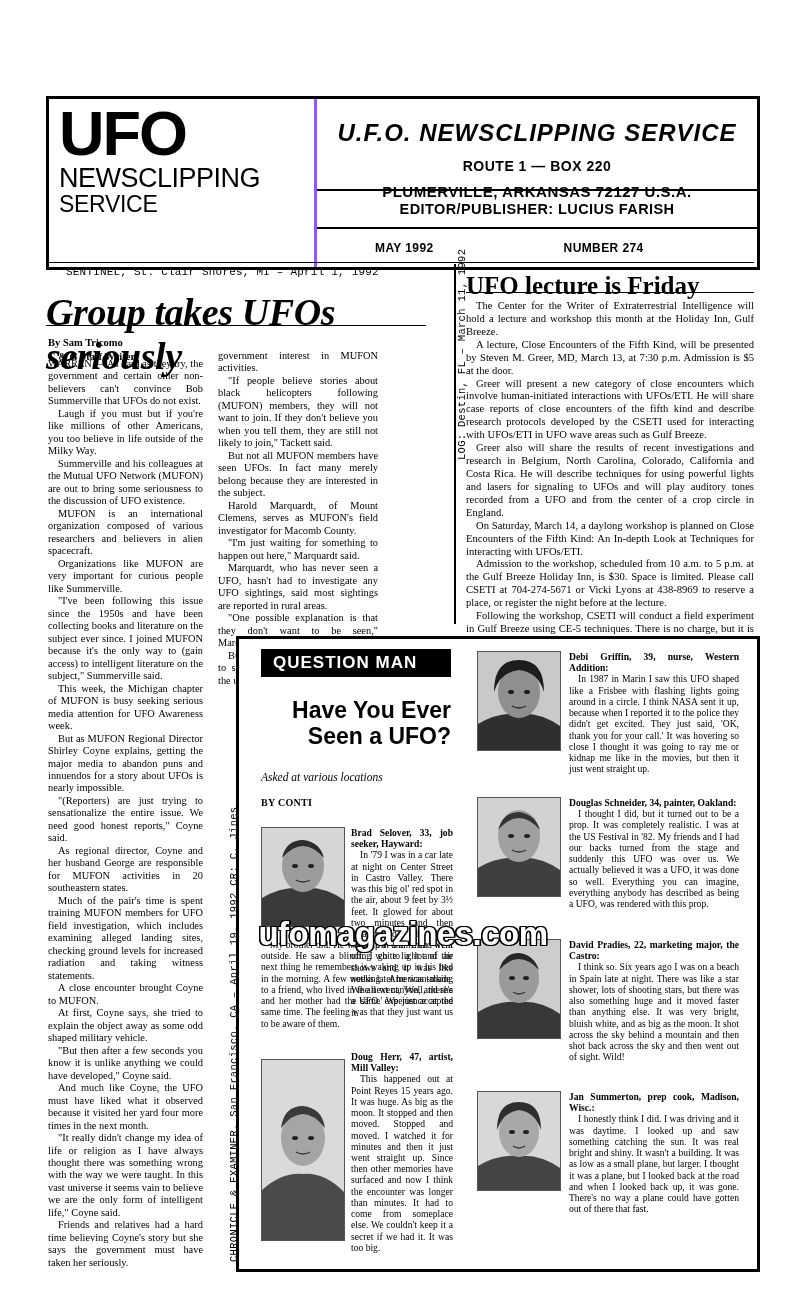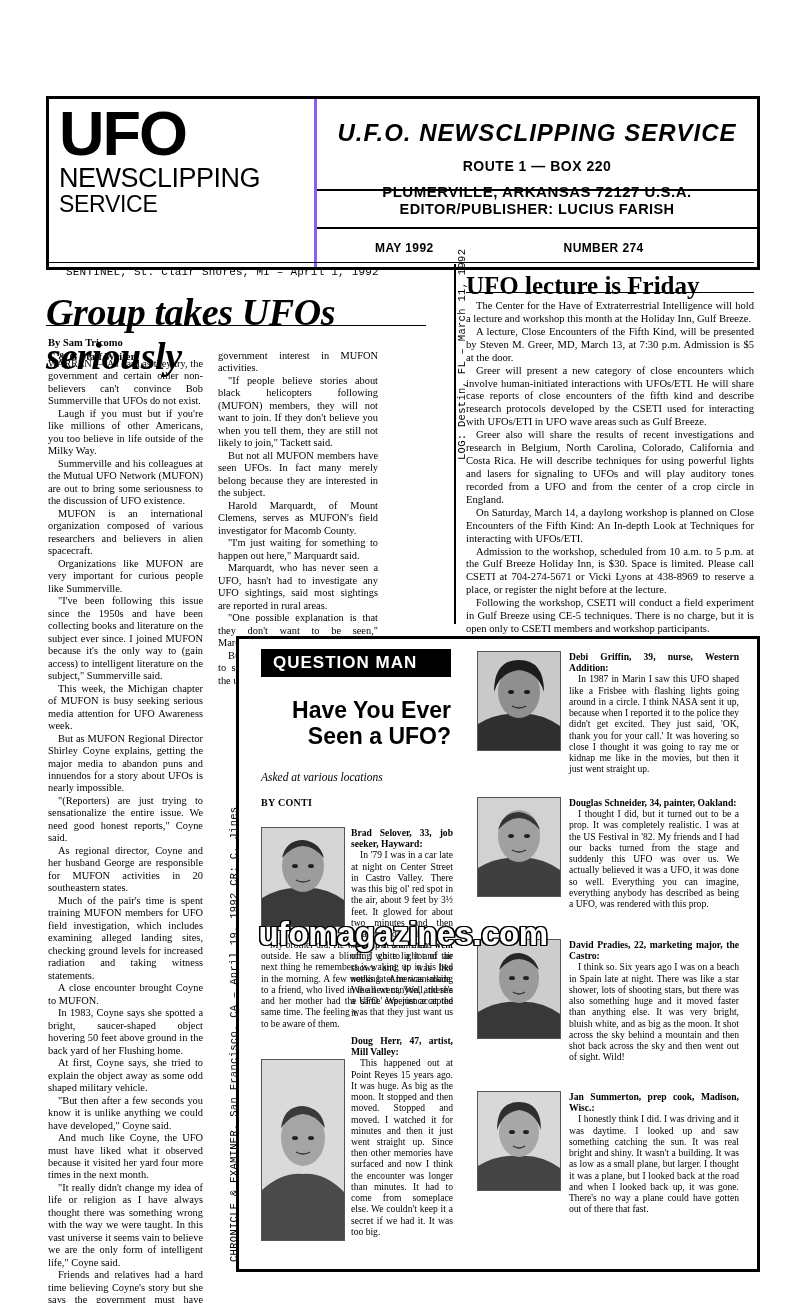--- a/index.html
+++ b/index.html
@@ -105,21 +105,20 @@
     <p>Summerville and his colleagues at the Mutual UFO Network (MUFON) are out to bring some seriousness to the discussion of UFO existence.</p>
     <p>MUFON is an international organization composed of various researchers and believers in alien spacecraft.</p>
     <p>Organizations like MUFON are very important for curious people like Summerville.</p>
     <p>"I've been following this issue since the 1950s and have been collecting books and literature on the subject ever since. I joined MUFON because it's the only way to (gain access) to intelligent literature on the subject," Summerville said.</p>
     <p>This week, the Michigan chapter of MUFON is busy seeking serious media attention for UFO Awareness week.</p>
     <p>But as MUFON Regional Director Shirley Coyne explains, getting the major media to abandon puns and innuendos for a story about UFOs is nearly impossible.</p>
     <p>"(Reporters) are just trying to sensationalize the entire issue. We need good honest reports," Coyne said.</p>
     <p>As regional director, Coyne and her husband George are responsible for MUFON activities in 20 southeastern states.</p>
     <p>Much of the pair's time is spent training MUFON members for UFO field investigation, which includes examining alleged landing sites, checking ground levels for increased radiation and taking witness statements.</p>
     <p>A close encounter brought Coyne to MUFON.</p>
-    <p>In 1983, Coyne says she spotted a bright, saucer-shaped object hovering 50 feet above ground in the back yard of her Flushing home.</p>
     <p>At first, Coyne says, she tried to explain the object away as some odd shaped military vehicle.</p>
     <p>"But then after a few seconds you know it is unlike anything we could have developed," Coyne said.</p>
     <p>And much like Coyne, the UFO must have liked what it observed because it visited her yard four more times in the next month.</p>
     <p>"It really didn't change my idea of life or religion as I have always thought there was something wrong with the way we were taught. In this vast universe it seems vain to believe we are the only form of intelligent life," Coyne said.</p>
     <p>Friends and relatives had a hard time believing Coyne's story but she says the government must have taken her seriously.</p>
 
   </div>
 
   <div class="artcol colB">
     <p class="noind">government interest in MUFON activities.</p>
@@ -129,21 +128,21 @@
     <p>"I'm just waiting for something to happen out here," Marquardt said.</p>
     <p>Marquardt, who has never seen a UFO, hasn't had to investigate any UFO sightings, said most sightings are reported in rural areas.</p>
     <p>"One possible explanation is that they don't want to be seen," Marquardt said.</p>
     <p>But overall Marquardt does not like to speculate on any explanations of the unknown.</p>
   </div>
 
   <div class="vlabel" style="left:456px;top:460px;">LOG: Destin, FL – March 11, 1992</div>
 
   <div class="headline2">UFO lecture is Friday</div>
   <div class="artcol colC">
-    <p>The Center for the Have of Extraterrestrial Intelligence will hold a lecture and workshop this month at the Holiday Inn, Gulf Breeze.</p>
+    <p>The Center for the Writer of Extraterrestrial Intelligence will hold a lecture and workshop this month at the Holiday Inn, Gulf Breeze.</p>
     <p>A lecture, Close Encounters of the Fifth Kind, will be presented by Steven M. Greer, MD, March 13, at 7:30 p.m. Admission is $5 at the door.</p>
     <p>Greer will present a new category of close encounters which involve human-initiated interactions with UFOs/ETI. He will share case reports of close encounters of the fifth kind and describe research protocols developed by the CSETI used for interacting with UFOs/ETI in UFO wave areas such as Gulf Breeze.</p>
     <p>Greer also will share the results of recent investigations and research in Belgium, North Carolina, Colorado, California and Costa Rica. He will describe techniques for using powerful lights and lasers for signaling to UFOs and will play auditory tones recorded from a UFO and from the center of a crop circle in England.</p>
     <p>On Saturday, March 14, a daylong workshop is planned on Close Encounters of the Fifth Kind: An In-depth Look at Techniques for interacting with UFOs/ETI.</p>
     <p>Admission to the workshop, scheduled from 10 a.m. to 5 p.m. at the Gulf Breeze Holiday Inn, is $30. Space is limited. Please call CSETI at 704-274-5671 or Vicki Lyons at 438-8969 to reserve a place, or register the night before at the lecture.</p>
     <p>Following the workshop, CSETI will conduct a field experiment in Gulf Breeze using CE-5 techniques. There is no charge, but it is open only to CSETI members and workshop participants.</p>
     <p>Come prepared for a late night, and bring warm clothes, flashlight, binoculars and telescope if possible.</p>
   </div>
 
   <div class="qbox">
@@ -175,21 +174,21 @@
       <svg class="f" viewBox="0 0 82 180" preserveAspectRatio="none">
         <rect width="82" height="180" fill="#dadada"></rect>
         <path d="M0 130 Q20 112 41 114 Q62 112 82 132 L82 180 L0 180 Z" fill="#4a4a4a"></path>
         <ellipse cx="41" cy="78" rx="22" ry="28" fill="#a5a5a5"></ellipse>
         <path d="M19 68 Q41 40 63 68 Q60 48 41 46 Q22 46 19 68" fill="#3a3a3a"></path>
         <ellipse cx="33" cy="78" rx="3" ry="2" fill="#222"></ellipse>
         <ellipse cx="49" cy="78" rx="3" ry="2" fill="#222"></ellipse>
         <path d="M34 92 Q41 96 48 92" stroke="#333" stroke-width="1.4" fill="none"></path>
       </svg>
     </div>
-    <div class="qtext" style="left:112px;top:396px;width:102px;">
+    <div class="qtext" style="left:112px;top:412px;width:102px;">
       <p class="noind qname">Doug Herr, 47, artist, Mill Valley:</p>
       <p>This happened out at Point Reyes 15 years ago. It was huge. As big as the moon. It stopped and then moved. Stopped and moved. I watched it for minutes and then it just went straight up. Since then other memories have surfaced and now I think the encounter was longer than minutes. It had to come from someplace else. We couldn't keep it a secret if we had it. It was too big.</p>
     </div>
 
     <div class="photo" style="left:238px;top:12px;width:82px;height:98px;">
       <svg class="f" viewBox="0 0 82 98" preserveAspectRatio="none">
         <rect width="82" height="98" fill="#c9c9c9"></rect>
         <path d="M0 72 Q20 60 41 62 Q62 60 82 74 L82 98 L0 98 Z" fill="#2f2f2f"></path>
         <ellipse cx="41" cy="40" rx="21" ry="26" fill="#8f8f8f"></ellipse>
         <path d="M16 40 Q16 8 41 8 Q66 8 66 40 Q60 20 41 18 Q22 20 16 40" fill="#1d1d1d"></path>

